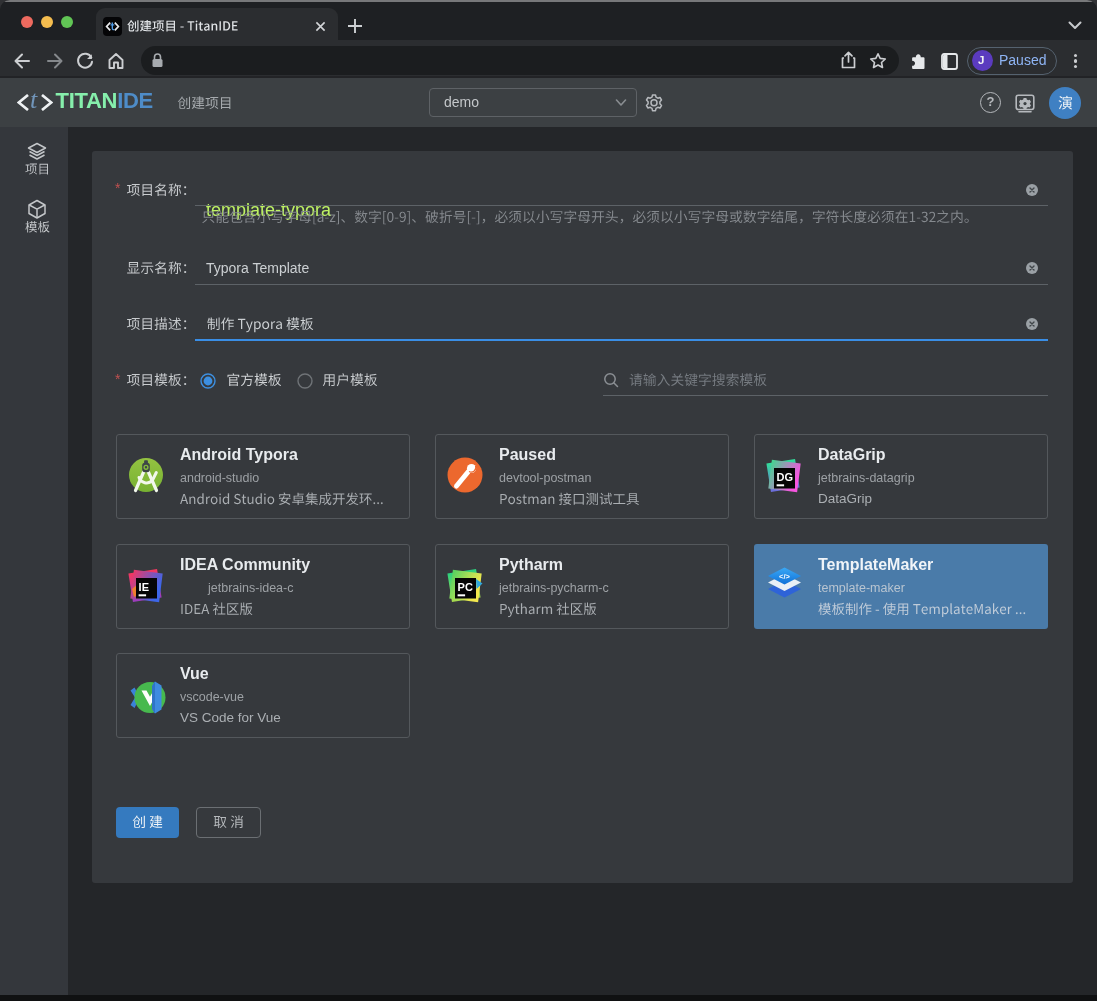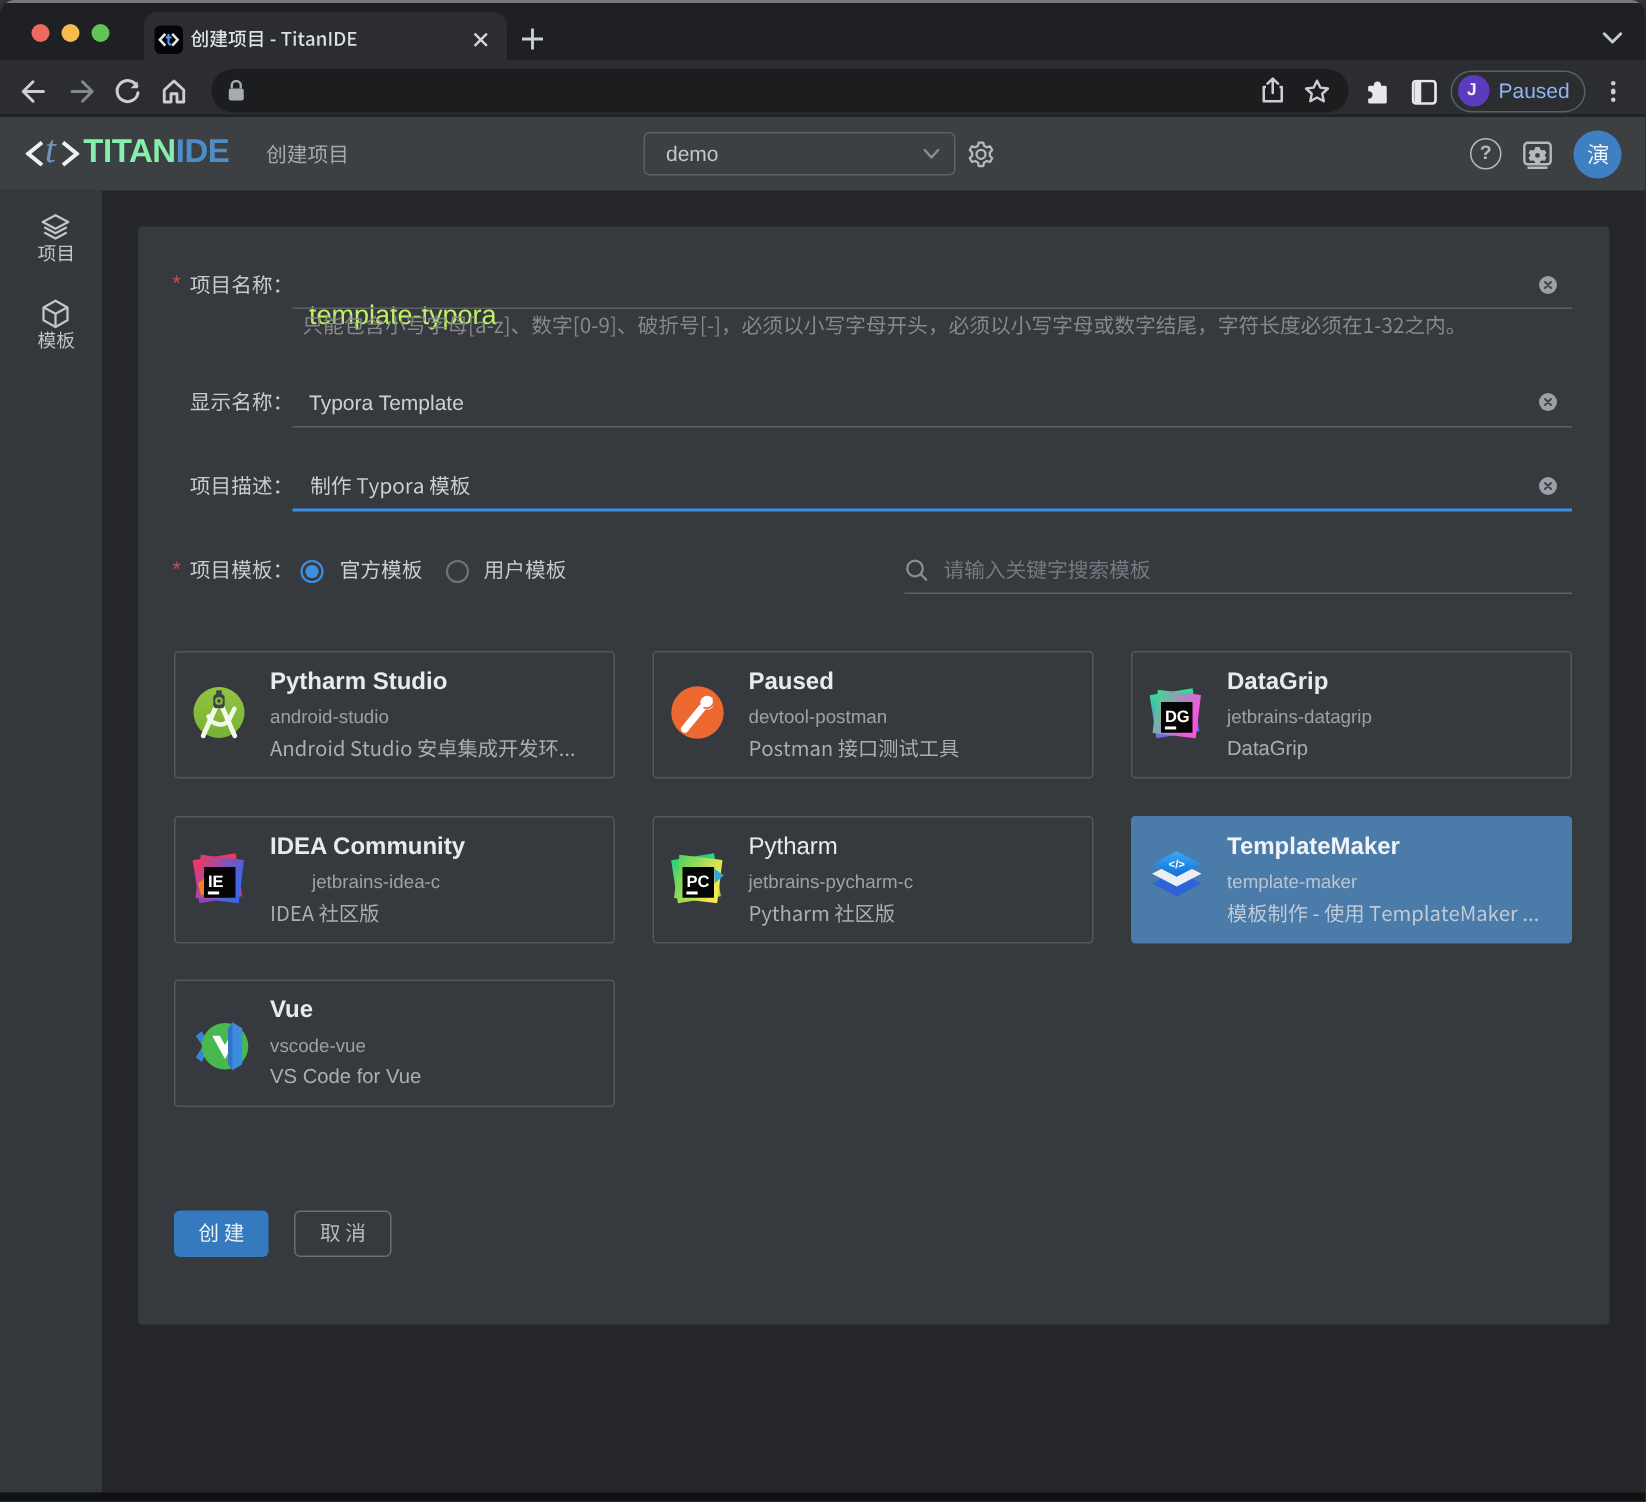--- a/index.html
+++ b/index.html
@@ -189,21 +189,21 @@
         </linearGradient>
       </defs>
 <circle cx="20" cy="19" r="17" fill="url(#g116434and)"></circle>
 <path d="M18.7,13.5 L9.5,34.5" stroke="#f2f8ec" stroke-width="3.2" stroke-linecap="round"></path>
 <path d="M21.3,13.5 L30.5,34.5" stroke="#f2f8ec" stroke-width="3.2" stroke-linecap="round"></path>
 <path d="M13,21.5 A8.2,8.2 0 0 0 26.3,24.7 L30.3,16.5" stroke="#f2f8ec" stroke-width="3" fill="none" stroke-linecap="round"></path>
 <rect x="16.2" y="6.8" width="7.6" height="9.4" rx="2.6" fill="#3e4547"></rect>
 <rect x="18.1" y="4.2" width="3.8" height="3.6" rx="0.8" fill="#3e4547"></rect>
 <circle cx="20" cy="11.3" r="1.9" fill="none" stroke="#84bb3c" stroke-width="1.4"></circle>
 </svg>
-    <div style="position:absolute;left:180px;top:445.5px;font-size:16px;color:#e8ebee;line-height:17.9px;white-space:nowrap;font-weight:700;">Pytharm Studio</div>
+    <div style="position:absolute;left:180px;top:445.5px;font-size:16px;color:#e8ebee;line-height:17.9px;white-space:nowrap;font-weight:700;">Android Typora</div>
     <div style="position:absolute;left:180px;top:470.5px;font-size:12.5px;color:#9da1a5;line-height:14.0px;white-space:nowrap;">android-studio</div>
     <svg style="position:absolute;left:180.0px;top:487.7px;overflow:visible" width="206" height="21" viewBox="0 -15.7 206 20.5">
       <path fill="#abafb3" d="M0.1 0 3.4 -9.9H4.8L8.2 0H6.8L5.1 -5.5Q4.8 -6.4 4.6 -7.2Q4.3 -8 4.1 -8.9H4Q3.8 -8 3.6 -7.2Q3.3 -6.4 3.1 -5.5L1.3 0ZM1.8 -3V-4H6.4V-3Z M9.4 0V-7.3H10.5L10.6 -6.3H10.6Q11.1 -6.8 11.7 -7.2Q12.3 -7.5 13.1 -7.5Q14.2 -7.5 14.8 -6.8Q15.3 -6 15.3 -4.6V0H14.1V-4.5Q14.1 -5.5 13.7 -6Q13.4 -6.4 12.7 -6.4Q12.1 -6.4 11.7 -6.2Q11.2 -5.9 10.7 -5.3V0Z M20.2 0.2Q19.3 0.2 18.6 -0.3Q17.9 -0.7 17.5 -1.6Q17.2 -2.4 17.2 -3.7Q17.2 -4.8 17.6 -5.7Q18 -6.6 18.8 -7Q19.5 -7.5 20.3 -7.5Q21 -7.5 21.4 -7.3Q21.9 -7.1 22.4 -6.7L22.3 -7.9V-10.7H23.6V0H22.6L22.5 -0.9H22.4Q22 -0.4 21.4 -0.1Q20.8 0.2 20.2 0.2ZM20.5 -0.9Q21 -0.9 21.4 -1.1Q21.9 -1.4 22.3 -1.9V-5.7Q21.9 -6.1 21.4 -6.3Q21 -6.5 20.5 -6.5Q20 -6.5 19.5 -6.1Q19 -5.8 18.7 -5.1Q18.4 -4.5 18.4 -3.7Q18.4 -2.8 18.7 -2.2Q18.9 -1.5 19.4 -1.2Q19.8 -0.9 20.5 -0.9Z M26.1 0V-7.3H27.1L27.2 -6H27.2Q27.6 -6.7 28.1 -7.1Q28.7 -7.5 29.3 -7.5Q29.6 -7.5 29.7 -7.5Q29.9 -7.5 30.1 -7.4L29.8 -6.3Q29.7 -6.3 29.5 -6.4Q29.4 -6.4 29.1 -6.4Q28.7 -6.4 28.2 -6Q27.7 -5.6 27.3 -4.7V0Z M34.1 0.2Q33.3 0.2 32.5 -0.3Q31.7 -0.7 31.2 -1.6Q30.8 -2.4 30.8 -3.7Q30.8 -4.9 31.2 -5.7Q31.7 -6.6 32.5 -7.1Q33.3 -7.5 34.1 -7.5Q34.8 -7.5 35.4 -7.3Q36 -7 36.5 -6.5Q37 -6 37.3 -5.3Q37.5 -4.6 37.5 -3.7Q37.5 -2.4 37.1 -1.6Q36.6 -0.7 35.8 -0.3Q35 0.2 34.1 0.2ZM34.1 -0.9Q34.8 -0.9 35.3 -1.2Q35.7 -1.6 36 -2.2Q36.3 -2.8 36.3 -3.7Q36.3 -4.5 36 -5.1Q35.7 -5.8 35.3 -6.1Q34.8 -6.5 34.1 -6.5Q33.5 -6.5 33 -6.1Q32.5 -5.8 32.3 -5.1Q32 -4.5 32 -3.7Q32 -2.8 32.3 -2.2Q32.5 -1.6 33 -1.2Q33.5 -0.9 34.1 -0.9Z M39.5 0V-7.3H40.7V0ZM40.1 -8.8Q39.7 -8.8 39.5 -9.1Q39.3 -9.3 39.3 -9.7Q39.3 -10 39.5 -10.2Q39.7 -10.5 40.1 -10.5Q40.5 -10.5 40.7 -10.2Q40.9 -10 40.9 -9.7Q40.9 -9.3 40.7 -9.1Q40.5 -8.8 40.1 -8.8Z M45.7 0.2Q44.8 0.2 44.1 -0.3Q43.4 -0.7 43 -1.6Q42.7 -2.4 42.7 -3.7Q42.7 -4.8 43.1 -5.7Q43.6 -6.6 44.3 -7Q45 -7.5 45.8 -7.5Q46.5 -7.5 46.9 -7.3Q47.4 -7.1 47.9 -6.7L47.8 -7.9V-10.7H49.1V0H48.1L48 -0.9H47.9Q47.5 -0.4 46.9 -0.1Q46.3 0.2 45.7 0.2ZM46 -0.9Q46.5 -0.9 46.9 -1.1Q47.4 -1.4 47.8 -1.9V-5.7Q47.4 -6.1 46.9 -6.3Q46.5 -6.5 46 -6.5Q45.5 -6.5 45 -6.1Q44.5 -5.8 44.2 -5.1Q43.9 -4.5 43.9 -3.7Q43.9 -2.8 44.2 -2.2Q44.4 -1.5 44.9 -1.2Q45.3 -0.9 46 -0.9Z M57.4 0.2Q56.4 0.2 55.5 -0.2Q54.6 -0.6 54 -1.3L54.7 -2.1Q55.3 -1.6 56 -1.3Q56.7 -0.9 57.5 -0.9Q58.4 -0.9 59 -1.4Q59.5 -1.8 59.5 -2.5Q59.5 -3.1 59.3 -3.4Q59.1 -3.7 58.7 -3.9Q58.3 -4.1 57.9 -4.3L56.5 -4.9Q56 -5.1 55.5 -5.4Q55.1 -5.7 54.8 -6.2Q54.4 -6.7 54.4 -7.5Q54.4 -8.2 54.9 -8.8Q55.3 -9.4 56 -9.7Q56.7 -10.1 57.6 -10.1Q58.5 -10.1 59.2 -9.7Q60 -9.4 60.5 -8.9L59.8 -8.1Q59.4 -8.5 58.8 -8.7Q58.3 -9 57.6 -9Q56.7 -9 56.2 -8.6Q55.7 -8.2 55.7 -7.5Q55.7 -7.1 56 -6.8Q56.2 -6.4 56.6 -6.3Q57 -6.1 57.4 -5.9L58.8 -5.3Q59.3 -5 59.8 -4.7Q60.3 -4.4 60.5 -3.9Q60.8 -3.4 60.8 -2.6Q60.8 -1.8 60.4 -1.2Q60 -0.6 59.2 -0.2Q58.5 0.2 57.4 0.2Z M64.9 0.2Q64.2 0.2 63.7 -0.1Q63.2 -0.4 63 -1Q62.8 -1.5 62.8 -2.3V-6.3H61.7V-7.3L62.9 -7.3L63 -9.4H64.1V-7.3H66.1V-6.3H64.1V-2.2Q64.1 -1.6 64.3 -1.2Q64.6 -0.8 65.2 -0.8Q65.4 -0.8 65.6 -0.9Q65.9 -0.9 66 -1L66.3 -0.1Q66 0 65.6 0.1Q65.3 0.2 64.9 0.2Z M69.9 0.2Q68.7 0.2 68.2 -0.6Q67.6 -1.3 67.6 -2.7V-7.3H68.8V-2.8Q68.8 -1.8 69.2 -1.4Q69.5 -0.9 70.2 -0.9Q70.8 -0.9 71.2 -1.2Q71.7 -1.5 72.2 -2.1V-7.3H73.4V0H72.4L72.3 -1.1H72.3Q71.8 -0.6 71.2 -0.2Q70.6 0.2 69.9 0.2Z M78.4 0.2Q77.5 0.2 76.8 -0.3Q76.1 -0.7 75.8 -1.6Q75.4 -2.4 75.4 -3.7Q75.4 -4.8 75.8 -5.7Q76.3 -6.6 77 -7Q77.7 -7.5 78.6 -7.5Q79.2 -7.5 79.7 -7.3Q80.1 -7.1 80.6 -6.7L80.6 -7.9V-10.7H81.8V0H80.8L80.7 -0.9H80.6Q80.2 -0.4 79.6 -0.1Q79.1 0.2 78.4 0.2ZM78.7 -0.9Q79.2 -0.9 79.6 -1.1Q80.1 -1.4 80.6 -1.9V-5.7Q80.1 -6.1 79.7 -6.3Q79.2 -6.5 78.8 -6.5Q78.2 -6.5 77.7 -6.1Q77.2 -5.8 76.9 -5.1Q76.7 -4.5 76.7 -3.7Q76.7 -2.8 76.9 -2.2Q77.1 -1.5 77.6 -1.2Q78 -0.9 78.7 -0.9Z M84.3 0V-7.3H85.5V0ZM84.9 -8.8Q84.5 -8.8 84.3 -9.1Q84.1 -9.3 84.1 -9.7Q84.1 -10 84.3 -10.2Q84.5 -10.5 84.9 -10.5Q85.3 -10.5 85.5 -10.2Q85.7 -10 85.7 -9.7Q85.7 -9.3 85.5 -9.1Q85.3 -8.8 84.9 -8.8Z M90.8 0.2Q90 0.2 89.2 -0.3Q88.4 -0.7 87.9 -1.6Q87.5 -2.4 87.5 -3.7Q87.5 -4.9 87.9 -5.7Q88.4 -6.6 89.2 -7.1Q90 -7.5 90.8 -7.5Q91.5 -7.5 92.1 -7.3Q92.7 -7 93.2 -6.5Q93.7 -6 94 -5.3Q94.2 -4.6 94.2 -3.7Q94.2 -2.4 93.8 -1.6Q93.3 -0.7 92.5 -0.3Q91.7 0.2 90.8 0.2ZM90.8 -0.9Q91.5 -0.9 92 -1.2Q92.4 -1.6 92.7 -2.2Q93 -2.8 93 -3.7Q93 -4.5 92.7 -5.1Q92.4 -5.8 92 -6.1Q91.5 -6.5 90.8 -6.5Q90.2 -6.5 89.7 -6.1Q89.2 -5.8 89 -5.1Q88.7 -4.5 88.7 -3.7Q88.7 -2.8 89 -2.2Q89.2 -1.6 89.7 -1.2Q90.2 -0.9 90.8 -0.9Z M99.2 -9.8H110.2V-7H109.1V-8.8H100.2V-7H99.2ZM107 -5.6 108.1 -5.3Q107.4 -3.5 106.2 -2.2Q105.1 -0.9 103.4 -0.2Q101.8 0.6 99.7 1Q99.7 0.9 99.5 0.7Q99.4 0.6 99.3 0.4Q99.2 0.2 99.1 0.1Q101.2 -0.3 102.7 -0.9Q104.3 -1.6 105.4 -2.8Q106.4 -3.9 107 -5.6ZM98.9 -6.1H110.6V-5.1H98.9ZM103.5 -11.1 104.6 -11.4Q104.8 -10.9 105.1 -10.4Q105.3 -9.9 105.5 -9.6L104.4 -9.2Q104.3 -9.6 104 -10.1Q103.8 -10.7 103.5 -11.1ZM100.5 -3 101.3 -3.7Q102.4 -3.4 103.7 -2.9Q104.9 -2.5 106.2 -1.9Q107.4 -1.4 108.5 -0.9Q109.5 -0.4 110.3 0.1L109.5 1Q108.7 0.5 107.7 -0Q106.7 -0.6 105.5 -1.1Q104.2 -1.7 103 -2.1Q101.7 -2.6 100.5 -3ZM100.5 -3Q101 -3.5 101.4 -4.1Q101.8 -4.8 102.2 -5.5Q102.7 -6.2 103 -6.9Q103.4 -7.6 103.6 -8.3L104.7 -8Q104.5 -7.4 104.1 -6.7Q103.7 -6 103.3 -5.3Q102.9 -4.6 102.5 -4Q102.1 -3.4 101.8 -2.9Z M117.5 -11.3H118.6V-7.9H117.5ZM117.6 -3.6H118.7V1.1H117.6ZM114.6 -5.4V-4H121.9V-5.4ZM114.6 -7.4V-6.2H121.9V-7.4ZM113.6 -8.3H122.9V-3.2H113.6ZM118 -10.3H123.7V-9.4H118ZM112.2 -2.1H124.2V-1.1H112.2Z M125.7 -3H137.7V-2.2H125.7ZM128 -8.2H136.4V-7.5H128ZM128 -6.6H136.4V-5.8H128ZM131.6 -9.3H132.5V-4.5H131.6ZM131.2 -3.9H132.2V1.1H131.2ZM130.9 -2.8 131.7 -2.4Q131.2 -1.8 130.6 -1.4Q129.9 -0.9 129.1 -0.4Q128.4 0 127.6 0.4Q126.8 0.7 126 0.9Q125.9 0.7 125.7 0.5Q125.5 0.2 125.3 0.1Q126.1 -0.1 126.9 -0.4Q127.7 -0.7 128.4 -1.1Q129.2 -1.5 129.8 -1.9Q130.5 -2.3 130.9 -2.8ZM132.4 -2.8Q132.9 -2.3 133.5 -1.9Q134.2 -1.5 134.9 -1.1Q135.7 -0.8 136.5 -0.5Q137.3 -0.2 138 -0Q137.9 0.1 137.8 0.2Q137.7 0.4 137.6 0.5Q137.5 0.7 137.4 0.8Q136.6 0.6 135.8 0.3Q135 -0.1 134.2 -0.5Q133.5 -0.9 132.8 -1.4Q132.1 -1.8 131.6 -2.4ZM128.5 -11.4 129.6 -11.2Q129 -10.1 128.1 -9Q127.3 -7.8 126.1 -6.9Q126 -7 125.9 -7.1Q125.8 -7.2 125.6 -7.4Q125.5 -7.5 125.4 -7.5Q126.1 -8.1 126.7 -8.8Q127.3 -9.4 127.8 -10.1Q128.2 -10.8 128.5 -11.4ZM131.3 -11.1 132.2 -11.4Q132.4 -11 132.7 -10.5Q132.9 -10.1 133 -9.7L132 -9.4Q131.9 -9.8 131.7 -10.2Q131.5 -10.7 131.3 -11.1ZM127.6 -4.9H137.4V-4.1H127.6ZM128.3 -9.9H136.9V-9.1H128.3V-3.7H127.3V-9.3L127.9 -9.9Z M140.8 -6.3H144.1V-5.3H140.8ZM143.7 -6.3H144.7Q144.7 -6.3 144.7 -6.2Q144.7 -6.1 144.7 -6Q144.7 -5.9 144.7 -5.8Q144.7 -4.3 144.6 -3.4Q144.6 -2.5 144.5 -2Q144.4 -1.5 144.3 -1.3Q144.1 -1.1 143.9 -1Q143.7 -0.9 143.5 -0.9Q143.2 -0.9 142.8 -0.9Q142.3 -0.9 141.8 -0.9Q141.8 -1.1 141.7 -1.4Q141.7 -1.7 141.5 -1.9Q142 -1.8 142.4 -1.8Q142.8 -1.8 143 -1.8Q143.1 -1.8 143.2 -1.8Q143.3 -1.8 143.4 -1.9Q143.5 -2.1 143.6 -2.5Q143.6 -2.9 143.7 -3.8Q143.7 -4.7 143.7 -6.1ZM147.5 -10.7 148.1 -11.3Q148.6 -11.1 149 -10.8Q149.5 -10.5 149.9 -10.3Q150.3 -10 150.6 -9.7L149.9 -9Q149.7 -9.3 149.3 -9.6Q148.9 -9.9 148.4 -10.2Q147.9 -10.4 147.5 -10.7ZM149.5 -7 150.5 -6.8Q149.6 -4.1 148.1 -2.2Q146.6 -0.2 144.5 1Q144.5 0.9 144.3 0.7Q144.2 0.6 144.1 0.4Q143.9 0.3 143.8 0.2Q145.9 -0.9 147.3 -2.7Q148.7 -4.6 149.5 -7ZM140.8 -9H151.3V-8.1H140.8ZM140.2 -9H141.2V-5.2Q141.2 -4.5 141.2 -3.7Q141.1 -2.8 141 -2Q140.8 -1.1 140.5 -0.3Q140.3 0.5 139.8 1.2Q139.7 1.1 139.6 0.9Q139.4 0.8 139.2 0.7Q139.1 0.6 138.9 0.5Q139.5 -0.3 139.8 -1.3Q140 -2.3 140.1 -3.4Q140.2 -4.4 140.2 -5.3ZM145.8 -11.3H146.9Q146.8 -9.4 147 -7.8Q147.1 -6.1 147.4 -4.7Q147.7 -3.3 148.1 -2.2Q148.4 -1.2 148.9 -0.6Q149.4 -0.1 149.9 -0.1Q150.2 -0.1 150.3 -0.6Q150.5 -1.2 150.5 -2.6Q150.7 -2.4 151 -2.2Q151.2 -2.1 151.4 -2Q151.3 -0.8 151.1 -0.2Q151 0.5 150.7 0.7Q150.3 1 149.8 1Q149.1 1 148.6 0.5Q148 0.1 147.6 -0.8Q147.1 -1.6 146.8 -2.7Q146.5 -3.9 146.3 -5.3Q146 -6.6 145.9 -8.2Q145.8 -9.7 145.8 -11.3Z M153.2 -10.5H164.3V-9.5H153.2ZM152.7 -5.6H164.8V-4.7H152.7ZM160.7 -9.9H161.8V1.1H160.7ZM155.9 -10H156.9V-6.2Q156.9 -5.2 156.8 -4.2Q156.7 -3.2 156.4 -2.3Q156 -1.3 155.3 -0.5Q154.7 0.4 153.5 1.1Q153.4 1 153.3 0.9Q153.1 0.7 153 0.6Q152.8 0.5 152.7 0.4Q153.8 -0.3 154.4 -1.1Q155.1 -1.9 155.4 -2.7Q155.7 -3.6 155.8 -4.5Q155.9 -5.3 155.9 -6.2Z M171 -5.5Q171.9 -3.3 173.8 -1.8Q175.7 -0.3 178.5 0.2Q178.4 0.3 178.2 0.5Q178.1 0.6 178 0.8Q177.9 1 177.8 1.1Q175.9 0.7 174.4 -0.2Q172.9 -1 171.9 -2.3Q170.8 -3.6 170.1 -5.2ZM175.8 -5.8H176L176.2 -5.9L176.9 -5.6Q176.4 -4.2 175.6 -3.1Q174.9 -2 173.9 -1.2Q172.9 -0.4 171.7 0.2Q170.5 0.8 169.2 1.1Q169.2 0.9 169 0.7Q168.8 0.4 168.7 0.2Q169.9 -0 171 -0.5Q172.1 -1.1 173 -1.8Q174 -2.5 174.7 -3.5Q175.4 -4.5 175.8 -5.7ZM170.7 -5.8H175.9V-4.9H170.4ZM171.6 -11.4 172.7 -11.2Q172.4 -9.3 172 -7.6Q171.5 -6 170.8 -4.5Q170.1 -3.1 169.1 -2Q168 -0.9 166.6 0Q166.5 -0.1 166.4 -0.2Q166.3 -0.4 166.1 -0.5Q166 -0.7 165.9 -0.8Q167.7 -1.9 168.8 -3.4Q170 -5 170.6 -7Q171.3 -9 171.6 -11.4ZM174.5 -10.7 175.3 -11.2Q175.6 -10.9 176 -10.5Q176.3 -10.1 176.6 -9.8Q176.9 -9.5 177.1 -9.2L176.3 -8.7Q176.1 -8.9 175.8 -9.3Q175.5 -9.6 175.2 -10Q174.8 -10.4 174.5 -10.7ZM167.4 -7.1Q167.4 -7.2 167.3 -7.4Q167.3 -7.5 167.2 -7.7Q167.1 -7.9 167.1 -8Q167.2 -8.1 167.3 -8.2Q167.4 -8.3 167.6 -8.6Q167.6 -8.7 167.8 -9.1Q168 -9.4 168.2 -9.9Q168.4 -10.4 168.5 -11L169.5 -10.8Q169.4 -10.2 169.2 -9.6Q168.9 -9 168.7 -8.5Q168.5 -8 168.2 -7.7V-7.6Q168.2 -7.6 168.1 -7.6Q168 -7.5 167.8 -7.4Q167.6 -7.4 167.5 -7.3Q167.4 -7.2 167.4 -7.1ZM167.4 -7.1V-7.9L168.1 -8.3H178L178 -7.3H168.8Q168.2 -7.3 167.9 -7.2Q167.5 -7.2 167.4 -7.1Z M179.7 -6.5H183.3V-5.6H179.7ZM179.5 -10.4H183.5V-9.5H179.5ZM179.4 -1.4Q180.2 -1.6 181.3 -2Q182.3 -2.3 183.4 -2.7L183.6 -1.8Q182.6 -1.4 181.6 -1.1Q180.5 -0.7 179.7 -0.4ZM181.1 -9.8H182.1V-1.9L181.1 -1.6ZM184.2 -10.5H191.7V-9.5H184.2ZM187.8 -9.9 188.9 -9.7Q188.4 -8.3 187.7 -7Q187 -5.8 186.2 -4.7Q185.4 -3.7 184.5 -2.9Q184.5 -3 184.3 -3.1Q184.2 -3.3 184 -3.4Q183.9 -3.6 183.7 -3.7Q184.6 -4.4 185.4 -5.4Q186.2 -6.3 186.8 -7.5Q187.4 -8.7 187.8 -9.9ZM188.1 -6.7 188.9 -7.2Q189.4 -6.7 189.9 -6Q190.5 -5.4 190.9 -4.7Q191.4 -4.1 191.7 -3.7L190.8 -3Q190.6 -3.5 190.1 -4.1Q189.7 -4.8 189.1 -5.4Q188.6 -6.1 188.1 -6.7ZM187.1 -7.6 188.1 -8.1V1H187.1Z M194.3 0.2Q194 0.2 193.7 -0.1Q193.4 -0.4 193.4 -0.8Q193.4 -1.2 193.7 -1.4Q194 -1.7 194.3 -1.7Q194.7 -1.7 195 -1.4Q195.2 -1.2 195.2 -0.8Q195.2 -0.4 195 -0.1Q194.7 0.2 194.3 0.2Z M198.1 0.2Q197.7 0.2 197.5 -0.1Q197.2 -0.4 197.2 -0.8Q197.2 -1.2 197.5 -1.4Q197.7 -1.7 198.1 -1.7Q198.5 -1.7 198.7 -1.4Q199 -1.2 199 -0.8Q199 -0.4 198.7 -0.1Q198.5 0.2 198.1 0.2Z M201.8 0.2Q201.5 0.2 201.2 -0.1Q200.9 -0.4 200.9 -0.8Q200.9 -1.2 201.2 -1.4Q201.5 -1.7 201.8 -1.7Q202.2 -1.7 202.5 -1.4Q202.7 -1.2 202.7 -0.8Q202.7 -0.4 202.5 -0.1Q202.2 0.2 201.8 0.2Z"></path>
     </svg>
     <div class="abs" style="left:435px;top:434px;width:294px;height:85px;border:1px solid #54585c;border-radius:3px"></div>
     <svg class="abs" style="left:445px;top:456px" width="40" height="40" viewBox="0 0 40 40">
 <circle cx="20" cy="19" r="17.5" fill="#ec682e"></circle>
 <path d="M11.5,30 L23,16" stroke="#fff" stroke-width="5" stroke-linecap="round"></path>
 <circle cx="26.5" cy="12.5" r="4.6" fill="#fff"></circle>
 <path d="M24,15.5 A4.6,4.6 0 0 0 30.5,9.8" stroke="#ec682e" stroke-width="1.2" fill="none"></path>
@@ -271,21 +271,21 @@
           <stop offset="1" stop-color="#f3e84e"></stop>
         </linearGradient>
       </defs>
       <rect x="4.5" y="5" width="29" height="29" fill="url(#g435544Apc)" transform="rotate(-9 19 19.5)"></rect>
       <rect x="6" y="5.5" width="29" height="29" fill="url(#g435544Bpc)" transform="rotate(7 20.5 20)"></rect>
       <path d="M31,13 L37.5,17.5 L31.5,23 Z" fill="#2fa8e0"></path>
       <rect x="10" y="12" width="21" height="20.5" fill="#050505"></rect>
       <text x="12.6" y="25.2" font-family="Liberation Sans,sans-serif" font-size="11" font-weight="bold" fill="#fff">PC</text>
       <rect x="12.6" y="28.3" width="7.5" height="2" fill="#fff"></rect>
     </svg>
-    <div style="position:absolute;left:499px;top:555.5px;font-size:16px;color:#e8ebee;line-height:17.9px;white-space:nowrap;font-weight:400;">Pytharm</div>
+    <div style="position:absolute;left:499px;top:555.5px;font-size:16px;color:#e8ebee;line-height:17.9px;white-space:nowrap;font-weight:700;">Pytharm</div>
     <div style="position:absolute;left:499px;top:580.5px;font-size:12.5px;color:#9da1a5;line-height:14.0px;white-space:nowrap;">jetbrains-pycharm-c</div>
     <svg style="position:absolute;left:499.0px;top:597.7px;overflow:visible" width="100" height="21" viewBox="0 -15.7 100 20.5">
       <path fill="#abafb3" d="M1.4 0V-9.9H4.2Q5.3 -9.9 6.1 -9.6Q7 -9.3 7.4 -8.7Q7.9 -8.1 7.9 -7Q7.9 -6 7.4 -5.3Q7 -4.6 6.1 -4.3Q5.3 -3.9 4.2 -3.9H2.6V0ZM2.6 -5H4.1Q5.4 -5 6 -5.4Q6.6 -5.9 6.6 -7Q6.6 -8.1 6 -8.5Q5.3 -8.9 4 -8.9H2.6Z M9.9 3.2Q9.7 3.2 9.4 3.1Q9.2 3.1 9 3L9.3 2Q9.4 2.1 9.5 2.1Q9.7 2.1 9.9 2.1Q10.5 2.1 10.9 1.7Q11.3 1.2 11.5 0.6L11.7 0L8.7 -7.3H10L11.5 -3.3Q11.7 -2.8 11.8 -2.2Q12 -1.7 12.2 -1.2H12.3Q12.4 -1.7 12.6 -2.2Q12.7 -2.8 12.9 -3.3L14.2 -7.3H15.4L12.6 0.6Q12.4 1.3 12 1.9Q11.7 2.5 11.2 2.8Q10.6 3.2 9.9 3.2Z M19.1 0.2Q18.3 0.2 17.9 -0.1Q17.4 -0.4 17.2 -1Q17 -1.5 17 -2.3V-6.3H15.9V-7.3L17.1 -7.3L17.2 -9.4H18.3V-7.3H20.3V-6.3H18.3V-2.2Q18.3 -1.6 18.5 -1.2Q18.8 -0.8 19.4 -0.8Q19.6 -0.8 19.8 -0.9Q20.1 -0.9 20.2 -1L20.5 -0.1Q20.2 0 19.8 0.1Q19.5 0.2 19.1 0.2Z M21.9 0V-10.7H23.2V-7.8L23.1 -6.3Q23.6 -6.8 24.2 -7.2Q24.8 -7.5 25.5 -7.5Q26.7 -7.5 27.2 -6.8Q27.8 -6 27.8 -4.6V0H26.5V-4.5Q26.5 -5.5 26.2 -6Q25.9 -6.4 25.2 -6.4Q24.6 -6.4 24.1 -6.2Q23.7 -5.9 23.2 -5.3V0Z M31.8 0.2Q31.2 0.2 30.7 -0.1Q30.2 -0.3 29.9 -0.8Q29.7 -1.2 29.7 -1.9Q29.7 -3.1 30.7 -3.7Q31.8 -4.4 34.2 -4.6Q34.2 -5.1 34 -5.5Q33.9 -6 33.6 -6.2Q33.3 -6.5 32.6 -6.5Q32 -6.5 31.4 -6.2Q30.9 -6 30.4 -5.7L30 -6.6Q30.3 -6.8 30.8 -7Q31.2 -7.2 31.7 -7.4Q32.3 -7.5 32.8 -7.5Q33.7 -7.5 34.3 -7.1Q34.9 -6.8 35.1 -6.1Q35.4 -5.4 35.4 -4.5V0H34.4L34.3 -0.9H34.2Q33.7 -0.4 33.1 -0.1Q32.5 0.2 31.8 0.2ZM32.1 -0.8Q32.7 -0.8 33.1 -1.1Q33.6 -1.3 34.2 -1.8V-3.8Q32.9 -3.7 32.2 -3.4Q31.5 -3.2 31.2 -2.8Q30.8 -2.5 30.8 -2Q30.8 -1.4 31.2 -1.1Q31.6 -0.8 32.1 -0.8Z M37.7 0V-7.3H38.7L38.8 -6H38.9Q39.2 -6.7 39.8 -7.1Q40.3 -7.5 40.9 -7.5Q41.2 -7.5 41.4 -7.5Q41.6 -7.5 41.7 -7.4L41.5 -6.3Q41.3 -6.3 41.2 -6.4Q41 -6.4 40.8 -6.4Q40.3 -6.4 39.8 -6Q39.3 -5.6 38.9 -4.7V0Z M42.9 0V-7.3H44L44.1 -6.3H44.1Q44.6 -6.8 45.2 -7.2Q45.7 -7.5 46.4 -7.5Q47.2 -7.5 47.7 -7.1Q48.2 -6.8 48.4 -6.1Q49 -6.7 49.6 -7.1Q50.2 -7.5 50.8 -7.5Q52 -7.5 52.5 -6.8Q53.1 -6 53.1 -4.6V0H51.8V-4.5Q51.8 -5.5 51.5 -6Q51.2 -6.4 50.5 -6.4Q50 -6.4 49.6 -6.2Q49.1 -5.9 48.6 -5.3V0H47.4V-4.5Q47.4 -5.5 47.1 -6Q46.7 -6.4 46 -6.4Q45.6 -6.4 45.1 -6.2Q44.7 -5.9 44.2 -5.3V0Z M57.9 -9H62.2V-8.1H57.9ZM59.9 -5 60.9 -6.2V1.1H59.9ZM60.9 -6Q61 -5.9 61.3 -5.6Q61.6 -5.3 61.9 -4.9Q62.3 -4.6 62.6 -4.3Q62.8 -4 63 -3.9L62.3 -3.1Q62.2 -3.3 61.9 -3.6Q61.6 -4 61.3 -4.3Q61 -4.7 60.7 -5Q60.5 -5.3 60.3 -5.5ZM61.8 -9H62.1L62.2 -9.1L62.8 -8.7Q62.3 -7.5 61.5 -6.4Q60.8 -5.3 59.9 -4.4Q59 -3.5 58 -2.9Q58 -3.1 57.9 -3.2Q57.8 -3.4 57.8 -3.6Q57.7 -3.8 57.6 -3.9Q58.4 -4.4 59.3 -5.2Q60.1 -6 60.8 -6.9Q61.5 -7.8 61.8 -8.8ZM59.4 -10.9 60.1 -11.4Q60.5 -11 60.9 -10.5Q61.3 -10 61.5 -9.6L60.6 -9.1Q60.5 -9.5 60.1 -10Q59.8 -10.5 59.4 -10.9ZM62.4 -0.4H70.2V0.6H62.4ZM63 -7.1H69.9V-6.1H63ZM66 -11.4H67V0H66Z M80.6 -9 81.6 -8.6Q80.7 -7.1 79.6 -5.8Q78.4 -4.4 77.2 -3.3Q75.9 -2.1 74.6 -1.2Q74.5 -1.4 74.4 -1.5Q74.2 -1.6 74.1 -1.8Q73.9 -1.9 73.8 -2Q75.1 -2.8 76.4 -3.9Q77.6 -5 78.7 -6.3Q79.8 -7.6 80.6 -9ZM74.2 -7.9 75 -8.5Q75.9 -7.8 76.8 -6.9Q77.8 -6.1 78.8 -5.2Q79.8 -4.3 80.6 -3.5Q81.4 -2.7 82 -2L81.1 -1.2Q80.6 -1.9 79.8 -2.7Q79 -3.6 78.1 -4.5Q77.1 -5.4 76.1 -6.3Q75.1 -7.1 74.2 -7.9ZM83.2 -10.6V-9.6H73V-0.3H83.6V0.7H72V-10.6Z M86 -7.6H90.2V-6.7H86ZM91.3 -7.4H96.1V-6.5H91.3ZM88 -11.4H89V-7.1H88ZM86.1 -4.7H89.3V1.1H88.4V-3.8H86.1ZM85.6 -11.1H86.6V-5.7Q86.6 -4.8 86.5 -3.9Q86.5 -3 86.4 -2.1Q86.3 -1.2 86 -0.4Q85.8 0.4 85.4 1.1Q85.3 1 85.2 0.9Q85 0.8 84.9 0.7Q84.8 0.6 84.6 0.5Q85 -0.1 85.2 -0.9Q85.4 -1.7 85.5 -2.5Q85.6 -3.3 85.6 -4.1Q85.6 -4.9 85.6 -5.7ZM95.8 -7.4H96L96.2 -7.4L96.8 -7.3Q96.5 -5.1 95.8 -3.4Q95.1 -1.8 94.1 -0.7Q93.1 0.4 91.8 1.1Q91.7 1 91.6 0.8Q91.5 0.7 91.4 0.5Q91.3 0.4 91.2 0.3Q92.3 -0.2 93.3 -1.3Q94.3 -2.3 94.9 -3.8Q95.6 -5.3 95.8 -7.2ZM92.7 -6.8Q93.1 -5.2 93.6 -3.8Q94.2 -2.4 95.1 -1.3Q96 -0.3 97.2 0.3Q97.1 0.4 97 0.5Q96.8 0.7 96.7 0.8Q96.6 1 96.5 1.1Q95.3 0.4 94.4 -0.7Q93.5 -1.8 92.9 -3.3Q92.3 -4.8 92 -6.6ZM96.4 -11.2 97 -10.4Q96.2 -10.2 95.2 -10Q94.2 -9.9 93.1 -9.7Q92 -9.6 91 -9.6Q91 -9.7 90.9 -10Q90.8 -10.2 90.7 -10.4Q91.7 -10.5 92.8 -10.6Q93.8 -10.7 94.8 -10.9Q95.7 -11.1 96.4 -11.2ZM90.7 -10.4H91.7V-5.8Q91.7 -4.9 91.7 -4Q91.6 -3.1 91.5 -2.2Q91.4 -1.3 91.1 -0.4Q90.8 0.4 90.4 1.1Q90.3 1.1 90.2 1Q90 0.9 89.9 0.7Q89.7 0.6 89.6 0.6Q90 -0.1 90.2 -0.9Q90.4 -1.7 90.6 -2.5Q90.7 -3.3 90.7 -4.2Q90.7 -5 90.7 -5.8Z"></path>
     </svg>
     <div class="abs" style="left:754px;top:544px;width:294px;height:85px;background:#4a7ba9;border-radius:3px"></div>
     <svg class="abs" style="left:764px;top:564px" width="40" height="40" viewBox="0 0 40 40">
 <defs>
         <linearGradient id="g754544tm" x1="0" y1="0" x2="0" y2="1">
           <stop offset="0" stop-color="#3aa9f6"></stop>
           <stop offset="1" stop-color="#0f70d8"></stop>

